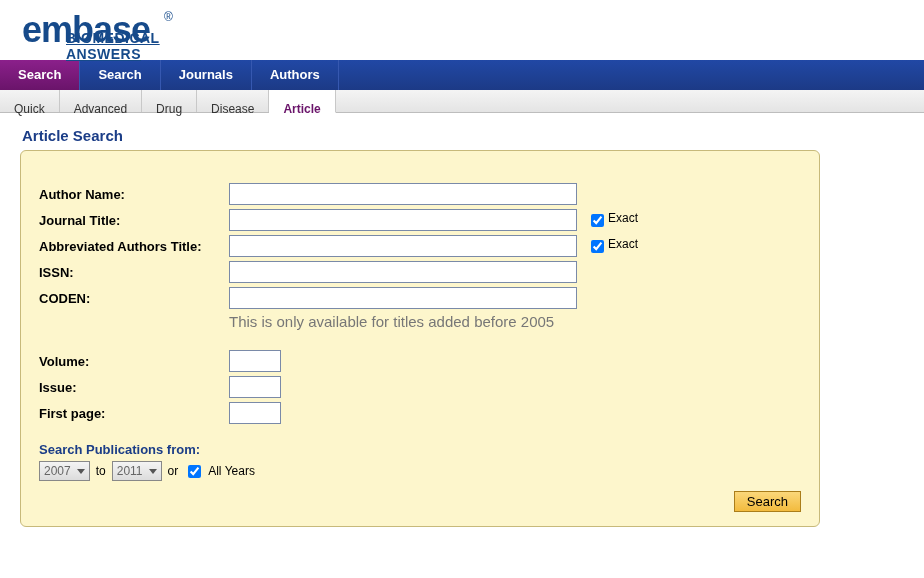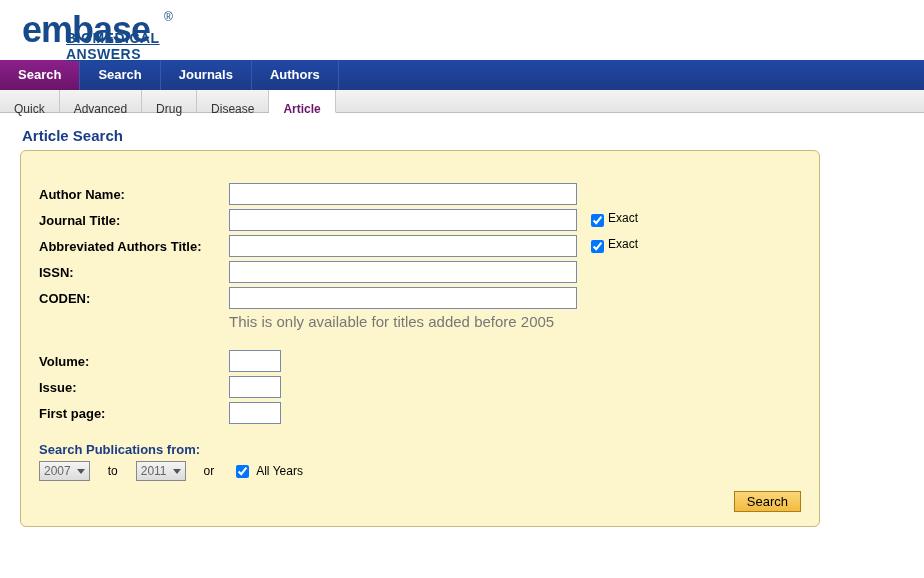--- a/index.html
+++ b/index.html
@@ -143,21 +143,21 @@
   }
   .section-title {
     color:#1b3d87;
     font-weight:bold;
     font-size:13px;
     margin: 18px 0 4px 0;
   }
   .year-row {
     display:flex;
     align-items:center;
-    gap:18px;
+    gap:6px;
     font-size:12px;
   }
   .year-sel {
     display:inline-flex;
     align-items:center;
     border:1px solid #888;
     background:linear-gradient(#f4f4f4,#dcdcdc);
     height:18px;
     padding:0 4px 0 4px;
     color:#666;

